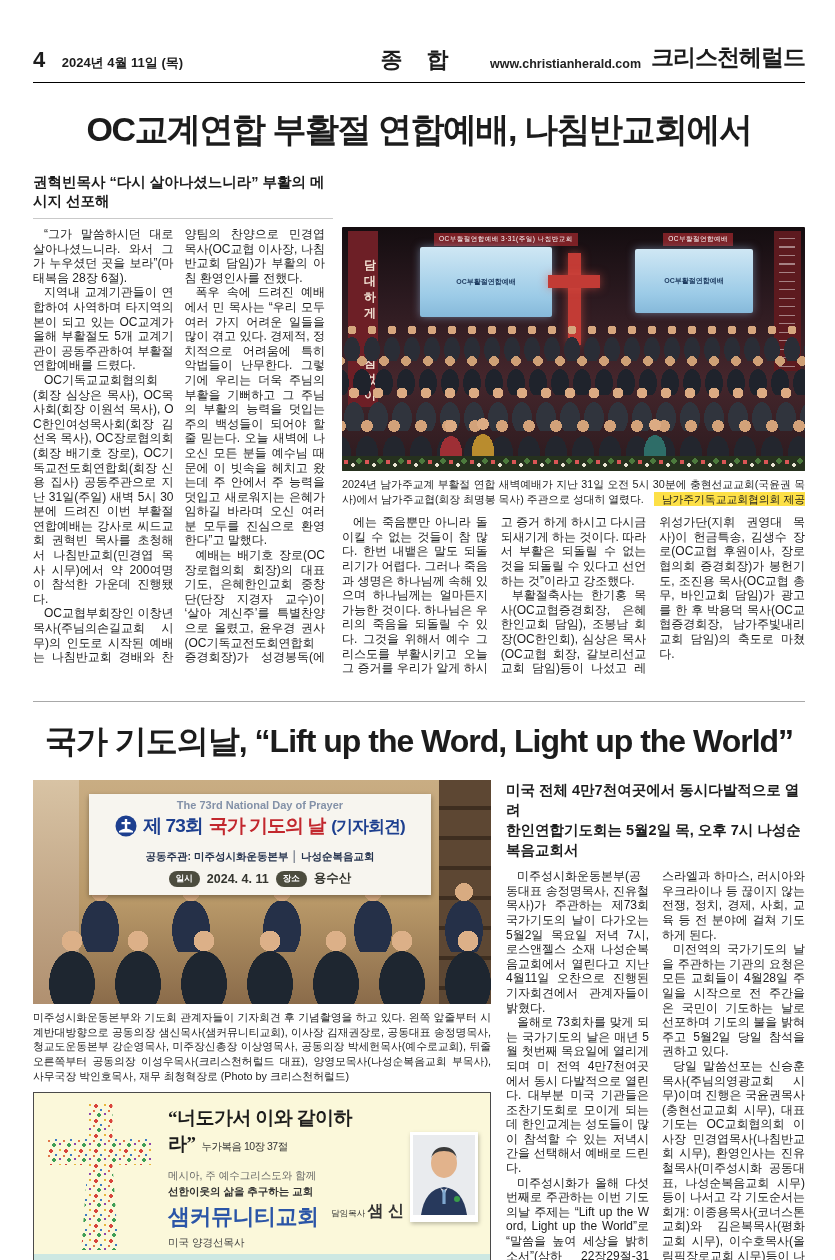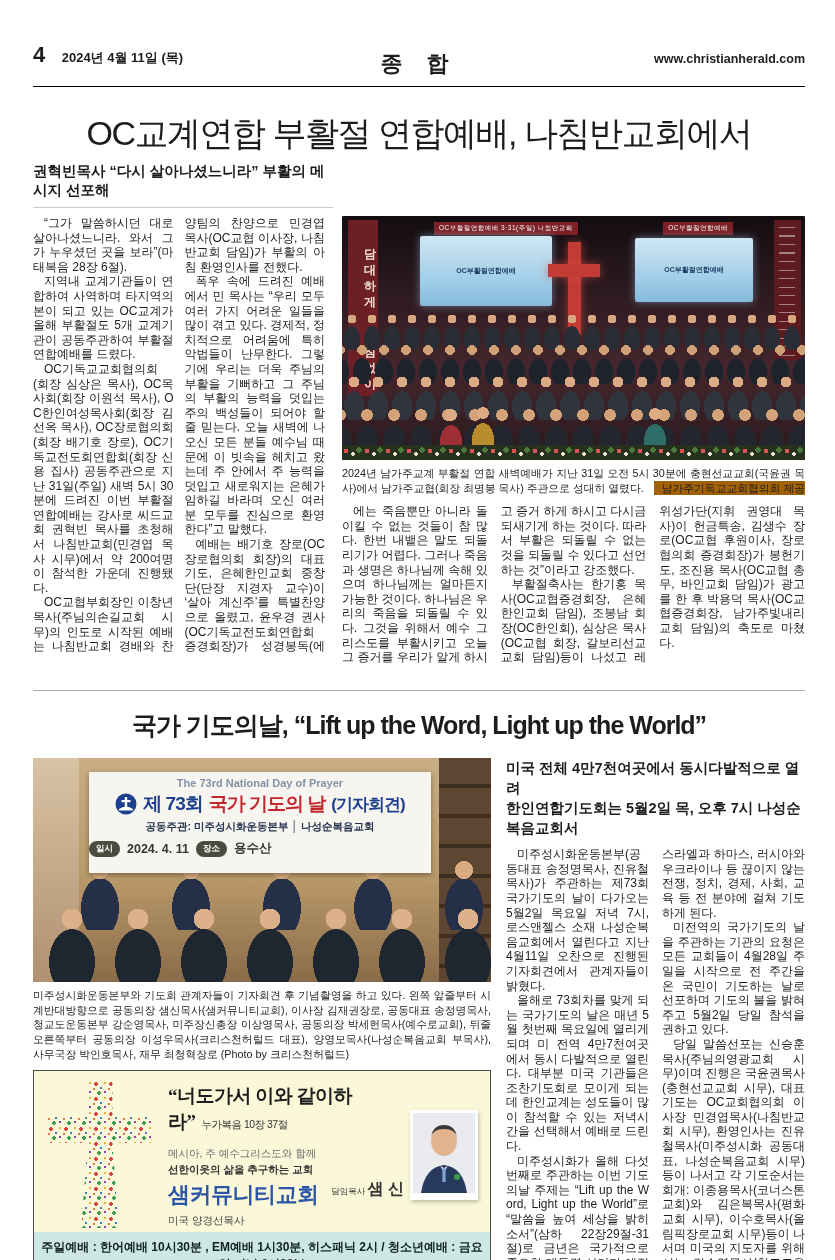--- a/index.html
+++ b/index.html
@@ -2,31 +2,31 @@
 <html><head>
 <meta charset="utf-8">
 <style>
   html,body{margin:0;padding:0;background:#e9e9e9;}
   .page{width:835px;height:1260px;background:#fff;margin:0 auto;position:relative;
         font-family:"Liberation Sans","DejaVu Sans",sans-serif;color:#1c1c1c;overflow:hidden;}
   .inner{padding:0 30px 0 33px;}
 
   
   .hd{display:flex;align-items:flex-end;justify-content:space-between;
-      margin-top:42px;padding-bottom:18px;border-bottom:1.6px solid #000;position:relative;}
+      margin-top:42px;padding-bottom:9px;border-bottom:1.6px solid #000;position:relative;}
   .pagenum{font-size:22px;font-weight:bold;margin-right:12px;}
   .hd-date{font-size:13px;font-weight:bold;}
   .hd-section{position:absolute;left:50%;transform:translateX(-50%);bottom:7px;
       font-size:22px;font-weight:900;letter-spacing:9px;}
   .hd-right{display:flex;align-items:flex-end;gap:10px;}
   .hd-site{font-size:12.5px;font-weight:bold;color:#222;padding-bottom:2px;}
   .masthead{font-size:23px;font-weight:900;letter-spacing:-1px;}
 
   
-  .h1{text-align:center;font-size:34px;font-weight:400;letter-spacing:-1.5px;margin:24px 0 5px;}
+  .h1{text-align:center;font-size:34px;font-weight:700;letter-spacing:-1.5px;margin:24px 0 20px;}
   .a1-sub{font-size:14.5px;font-weight:bold;padding-bottom:7px;margin-bottom:8px;
           border-bottom:1px solid #c9c9c9;width:300px;}
   .a1-body{display:flex;gap:17px;}
   .a1-left{width:292px;height:452px;column-count:2;column-gap:11px;overflow:hidden;}
   .para{margin:0;font-size:12px;line-height:14.6px;text-indent:11px;text-align:justify;word-break:break-all;}
   .a1-right{flex:1;min-width:0;}
 
   
   .photo1{height:244px;position:relative;overflow:hidden;border-radius:1px;
           background:linear-gradient(#140d10 0%,#2c1a20 30%,#45262c 62%,#2b1a1e 100%);}
@@ -64,48 +64,48 @@
         background-size:27px 50px;background-position-x:12px;}
   .person{position:absolute;width:26px;height:50px;background-image:
         radial-gradient(circle 5.8px at 13px 9px,#dcab83 99%,transparent),
         radial-gradient(ellipse 11px 17px at 13px 36px,var(--suit) 99%,transparent);}
   .p1-flowers{position:absolute;left:0;right:0;bottom:0;height:15px;background-color:#26311e;background-image:
         radial-gradient(circle 2.2px at 4px 6px,#d95555 99%,transparent),
         radial-gradient(circle 2px at 11px 9px,#e9e4d3 99%,transparent),
         radial-gradient(circle 2.6px at 17px 5px,#4c7a3d 99%,transparent);
         background-size:21px 15px;}
   .caption{margin-top:6px;font-size:10.8px;line-height:14.6px;text-align:justify;word-break:break-all;position:relative;}
-  .credit{position:absolute;right:0;bottom:0;background:#a16207;padding-left:8px;}
+  .credit{position:absolute;right:0;bottom:0;background:#fde047;padding-left:8px;}
   .a1-bottom{margin-top:9px;height:172px;column-count:3;column-gap:13px;overflow:hidden;}
 
   .divider{border:none;border-top:1px solid #a8a8a8;margin:14px 0 0;}
 
   
-  .h2{text-align:center;font-size:25px;font-weight:900;letter-spacing:-1px;margin:18px 0 16px;}
+  .h2{text-align:center;font-size:32px;font-weight:900;letter-spacing:-1px;margin:18px 0 16px;}
   .a2-row{display:flex;gap:15px;}
   .a2-left{width:458px;flex:none;}
   .a2-right{flex:1;min-width:0;}
   .a2-sub{font-size:14.5px;font-weight:bold;line-height:20px;}
   .a2-cols{margin-top:9px;height:448px;column-count:2;column-gap:13px;overflow:hidden;}
 
   
   .photo2{height:224px;position:relative;overflow:hidden;
         background:linear-gradient(#c9ad83 0%,#b89868 55%,#8a6b4a 100%);}
   .p2-side-l{position:absolute;left:0;top:0;width:46px;height:100%;background:linear-gradient(#d8c3a4,#b09070);}
   .p2-side-r{position:absolute;right:0;top:0;width:52px;height:100%;background:
         repeating-linear-gradient(180deg,#5d4733 0 26px,#3e2e20 26px 30px);}
   .banner{position:absolute;left:56px;right:60px;top:14px;height:96px;background:#f7f5ef;
         box-shadow:0 2px 5px rgba(0,0,0,.35);text-align:center;padding-top:5px;}
   .banner-en{font-size:11px;color:#8391a8;font-weight:bold;}
   .banner-main{display:flex;align-items:center;justify-content:center;gap:6px;margin-top:2px;}
   .bt-blue{color:#1d3f8f;font-weight:900;font-size:19px;letter-spacing:-1px;}
   .bt-red{color:#c2272d;font-weight:900;font-size:19px;letter-spacing:-1px;}
   .bt-blue2{color:#1d3f8f;font-weight:900;font-size:17px;letter-spacing:-1px;}
-  .banner-hosts{font-size:10.5px;font-weight:bold;color:#24324d;margin-top:3px;}
-  .banner-date{display:flex;align-items:center;gap:7px;margin-top:6px;}
+  .banner-hosts{font-size:10.5px;font-weight:bold;color:#24324d;margin-top:11px;}
+  .banner-date{display:flex;align-items:center;justify-content:center;gap:7px;margin-top:6px;}
   .pill{background:#4c4c3e;color:#fff;font-size:8.5px;font-weight:bold;border-radius:8px;padding:2px 7px;}
   .bd-val{font-size:12.5px;font-weight:bold;color:#33342e;}
   .cs1{top:98px;height:74px;background-image:
         radial-gradient(circle 9px at 45px 14px,#d8ab81 99%,transparent),
         radial-gradient(ellipse 19px 30px at 45px 52px,#253048 99%,transparent);
         background-size:91px 74px;background-position-x:22px;}
   .cs2{top:146px;height:80px;background-image:
         radial-gradient(circle 10.5px at 33px 15px,#dcb088 99%,transparent),
         radial-gradient(ellipse 23px 33px at 33px 58px,#1e2630 99%,transparent);
         background-size:66px 80px;background-position-x:6px;}
@@ -144,20 +144,21 @@
   <div class="inner">
 
     <div class="hd">
       <div>
         <span class="pagenum">4</span>
         <span class="hd-date">2024년 4월 11일 (목)</span>
       </div>
       <div class="hd-section">종 합</div>
       <div class="hd-right">
         <span class="hd-site">www.christianherald.com</span>
+        <span class="masthead">크리스천헤럴드</span>
       </div>
     </div>
 
     <section>
       <h1 class="h1">OC교계연합 부활절 연합예배, 나침반교회에서</h1>
       <div class="a1-sub">권혁빈목사 “다시 살아나셨느니라” 부활의 메시지 선포해</div>
       <div class="a1-body">
         <div class="a1-left">
             <p class="para">“그가 말씀하시던 대로 살아나셨느니라. 와서 그가 누우셨던 곳을 보라”(마태복음 28장 6절).</p>
             <p class="para">지역내 교계기관들이 연합하여 사역하며 타지역의 본이 되고 있는 OC교계가 올해 부활절도 5개 교계기관이 공동주관하여 부활절 연합예배를 드렸다.</p>

